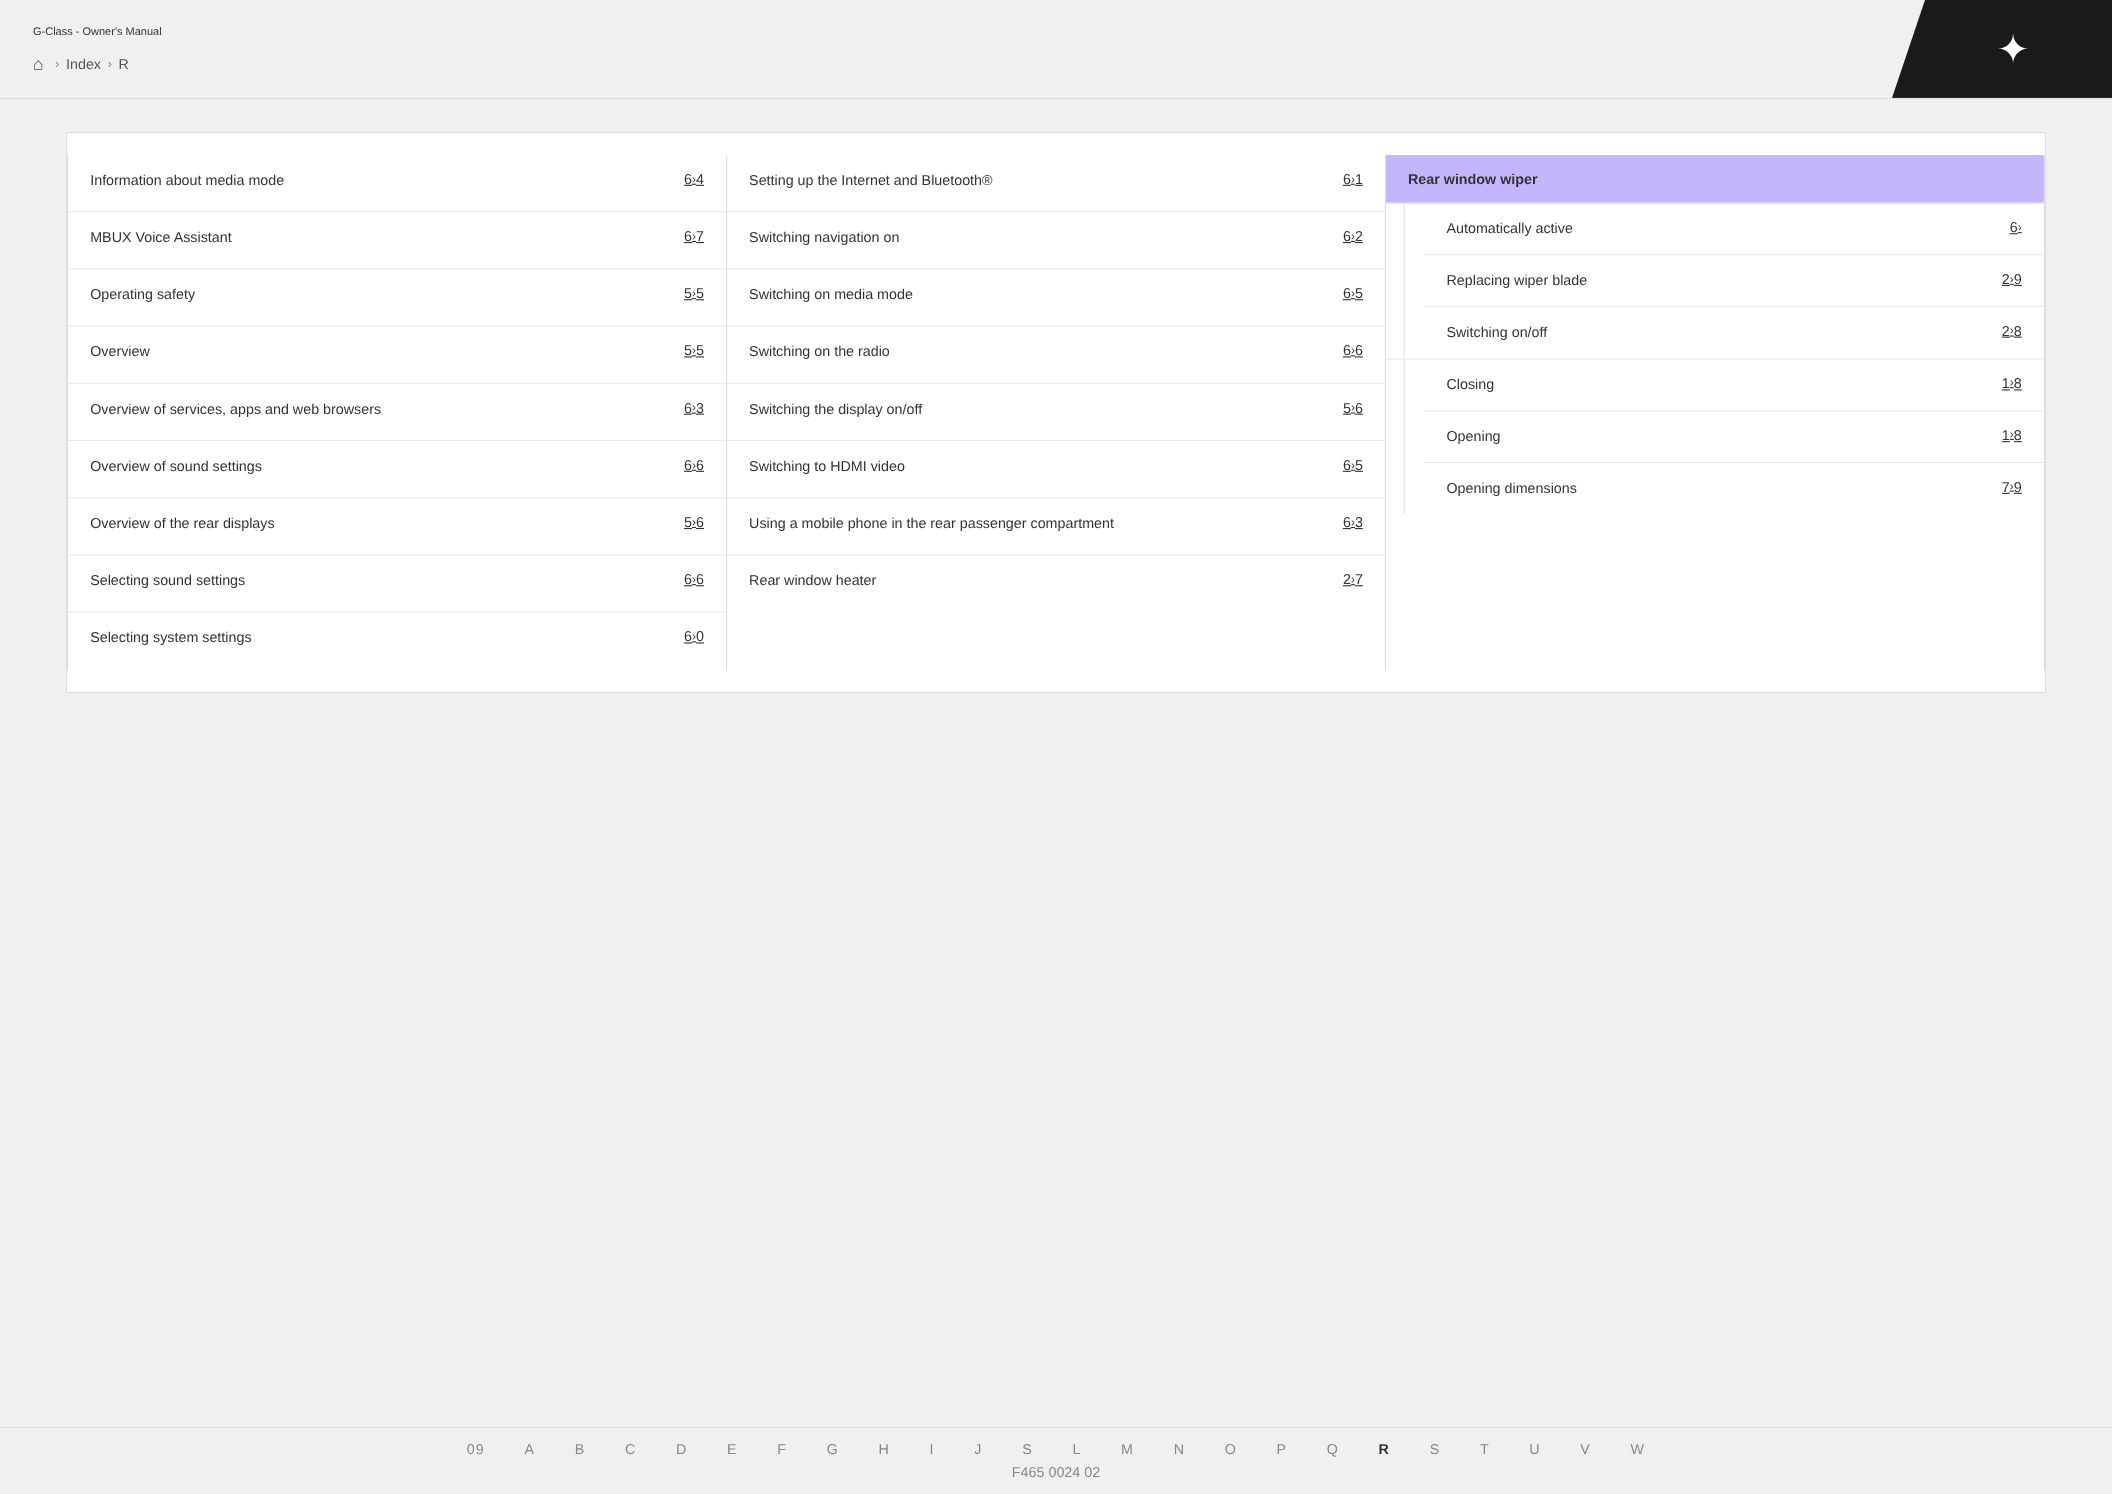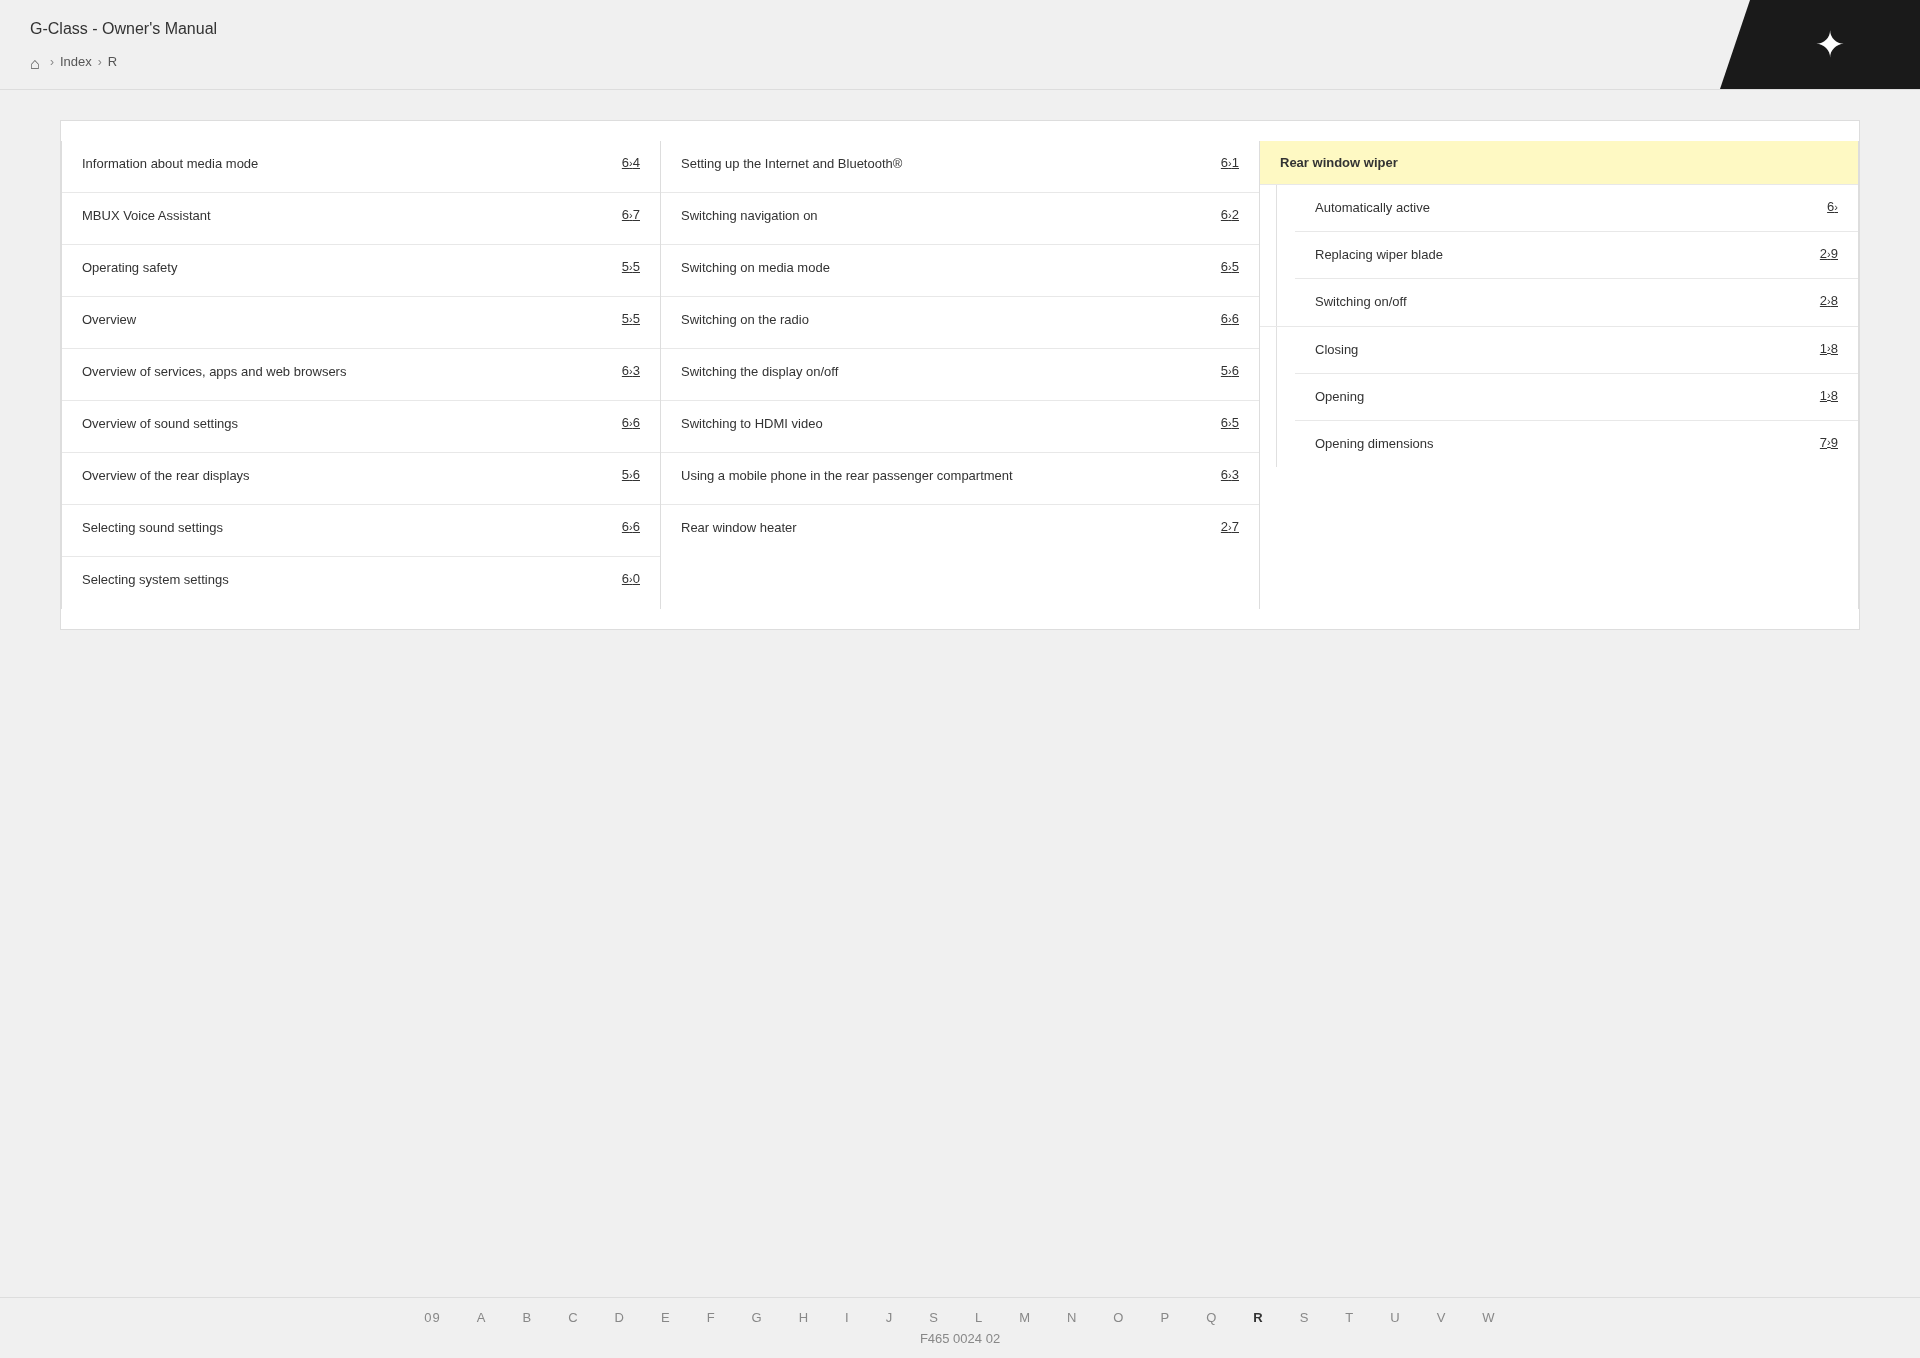--- a/index.html
+++ b/index.html
@@ -20,21 +20,21 @@
       min-height: 90px;
       border-bottom: 1px solid #ddd;
     }
     .header-left {
       padding: 18px 30px;
       display: flex;
       flex-direction: column;
       justify-content: center;
     }
     .header-title {
-      font-size: 16px;
+      font-size: 10px;
       color: #333;
       font-weight: normal;
       margin-bottom: 16px;
     }
     .breadcrumb {
       display: flex;
       align-items: center;
       gap: 6px;
       font-size: 13px;
       color: #555;
@@ -114,21 +114,21 @@
     .item-page .arrow {
       font-size: 11px;
     }
 
     .section-header {
       padding: 14px 20px;
       font-weight: bold;
       font-size: 13px;
       color: #333;
       border-bottom: 1px solid #e8e8e8;
-      background: #fef9c3;
+      background: #c4b5fd;
     }
 
     
     .right-column {
       display: flex;
       flex-direction: column;
     }
 
     .sub-section {
       border-bottom: 1px solid #e8e8e8;

